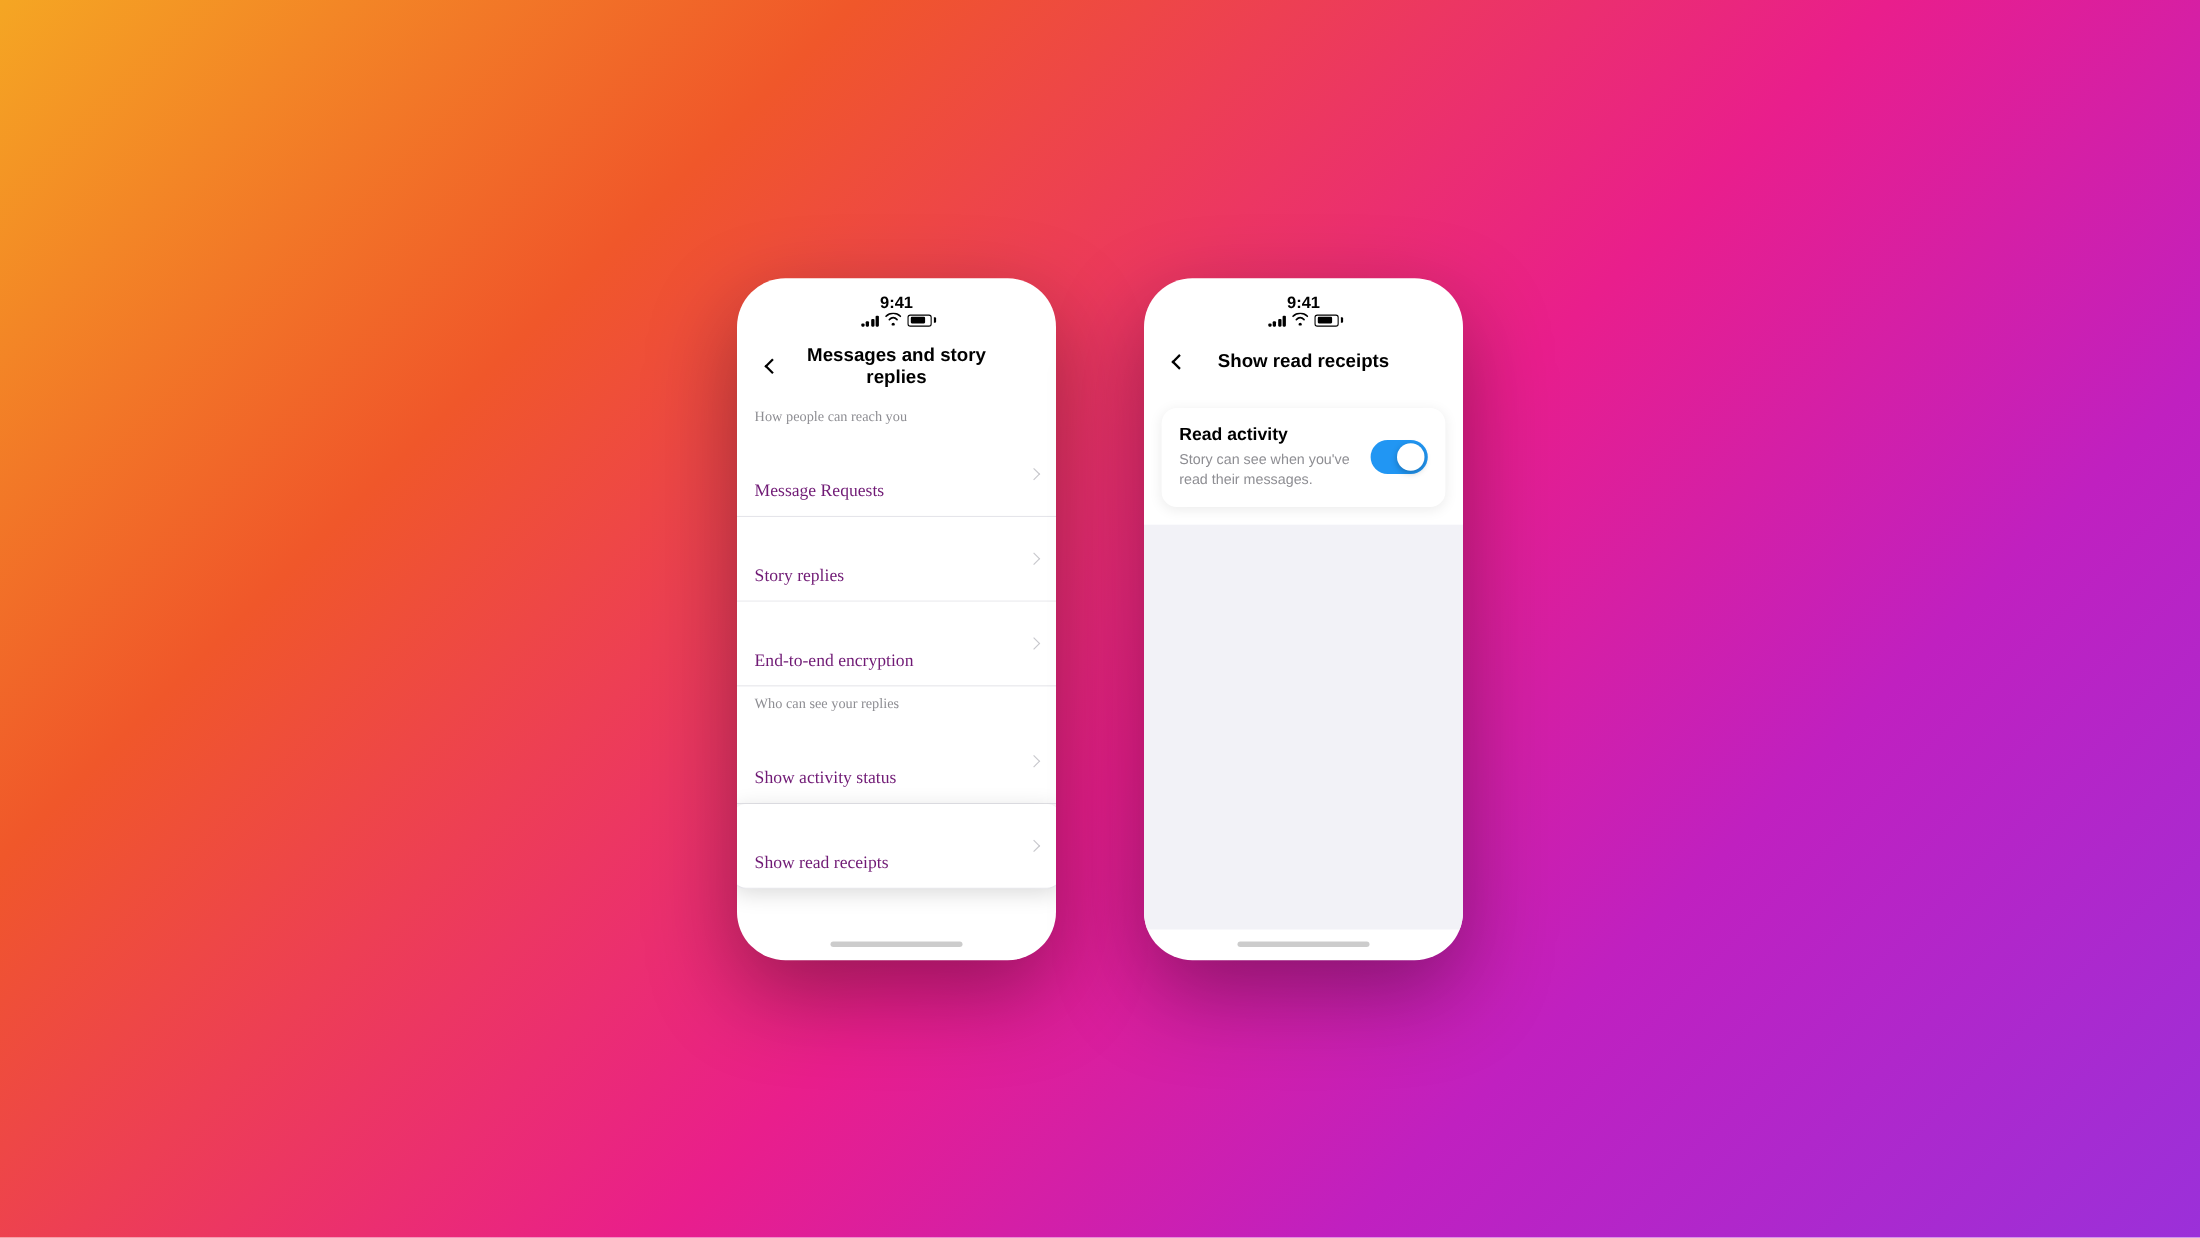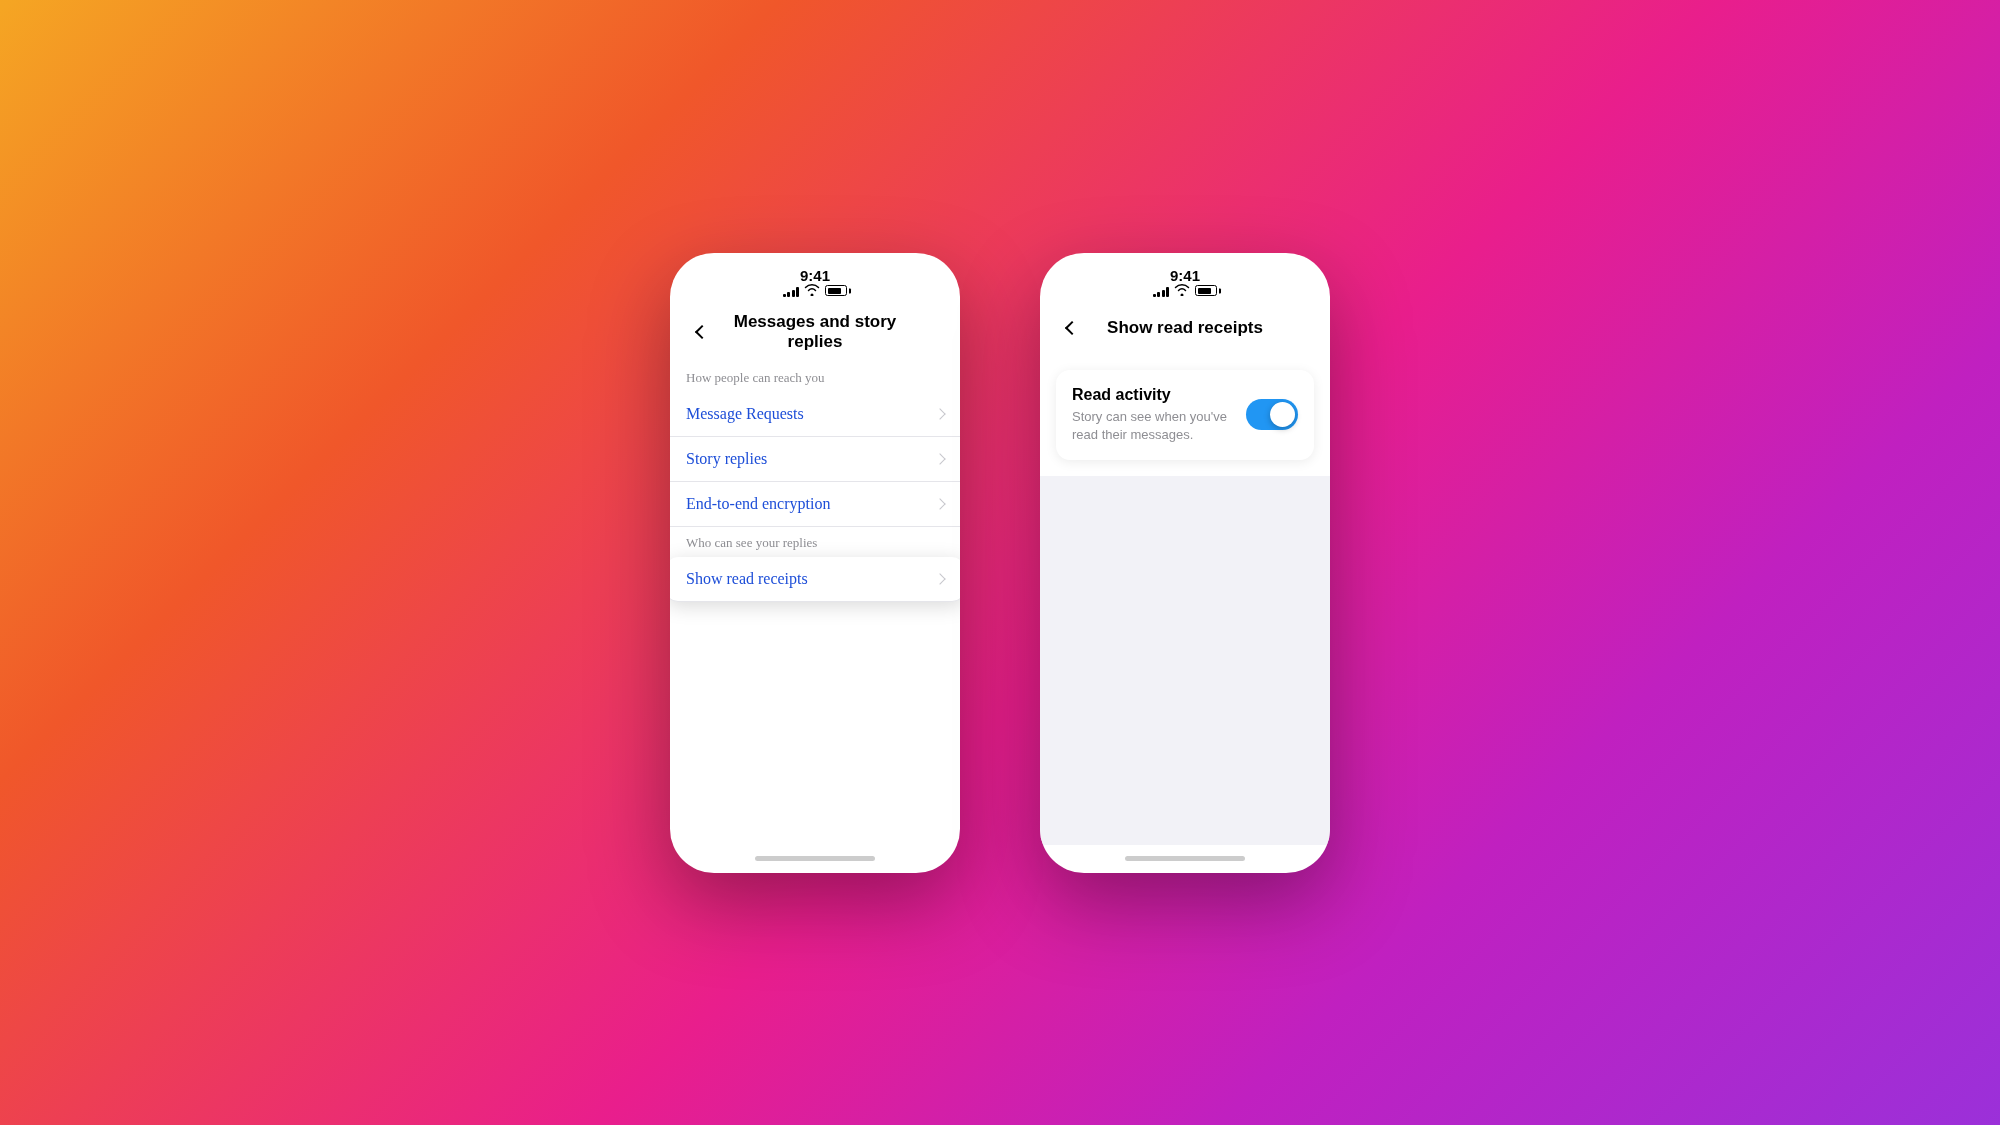--- a/index.html
+++ b/index.html
@@ -151,21 +151,22 @@
       align-items: center;
       justify-content: space-between;
       padding: 13px 16px;
       border-bottom: 0.5px solid #e5e5ea;
       cursor: pointer;
       background: #fff;
     }
 
     .menu-item-text {
       font-size: 16px;
-      color: #1d4ed8;
+      color: #701a75;
+      margin-top: 32px;
     }
 
     .chevron-right {
       width: 8px;
       height: 8px;
       border-right: 1.5px solid #c7c7cc;
       border-top: 1.5px solid #c7c7cc;
       transform: rotate(45deg);
     }
 
@@ -301,20 +302,24 @@
       <div class="chevron-right"></div>
     </div>
 
     <div class="menu-item">
       <span class="menu-item-text">End-to-end encryption</span>
       <div class="chevron-right"></div>
     </div>
 
     <div class="section-header">Who can see your replies</div>
 
+    <div class="menu-item">
+      <span class="menu-item-text">Show activity status</span>
+      <div class="chevron-right"></div>
+    </div>
 
     <div class="menu-item highlighted">
       <span class="menu-item-text">Show read receipts</span>
       <div class="chevron-right"></div>
     </div>
   </div>
 
   <div class="home-indicator">
     <div class="home-bar"></div>
   </div>

